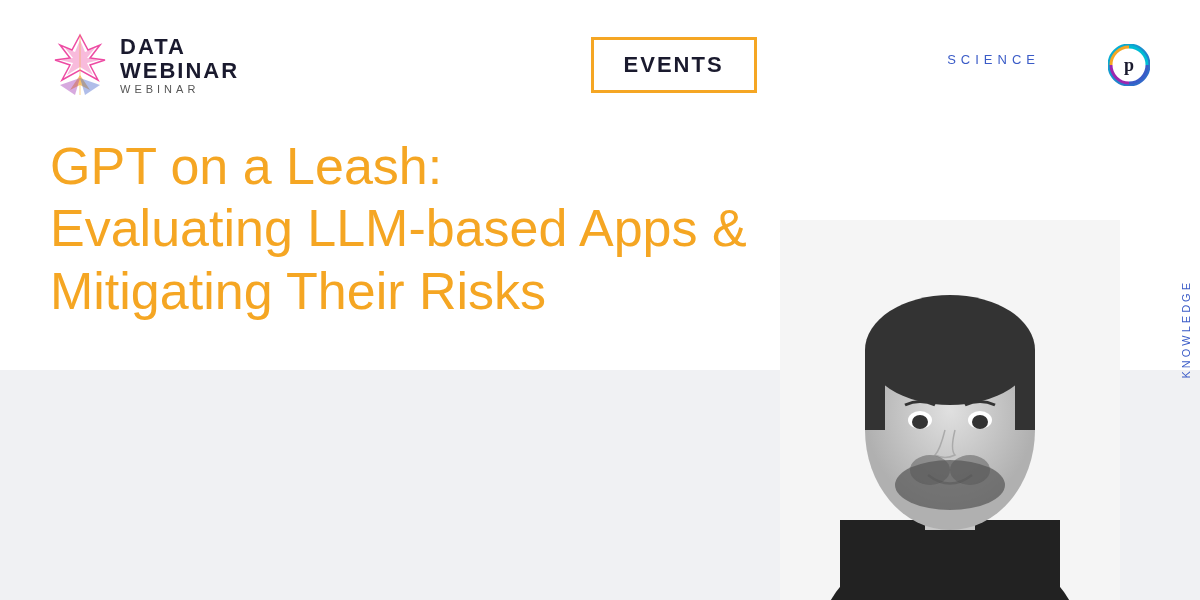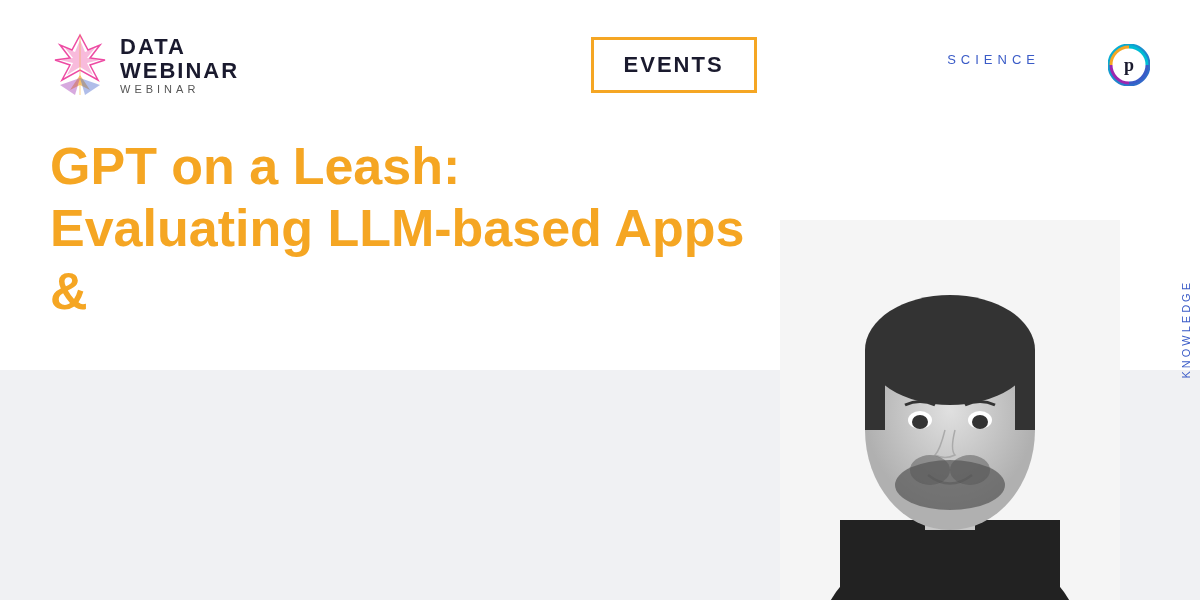--- a/index.html
+++ b/index.html
@@ -133,21 +133,21 @@
     .main-title {
       position: absolute;
       top: 135px;
       left: 50px;
       z-index: 10;
       max-width: 700px;
     }
 
     .main-title h1 {
       font-size: 52px;
-      font-weight: 700;
+      font-weight: 400;
       color: #f5a623;
       line-height: 1.2;
     }
 
     
     .speaker-section {
       position: absolute;
       top: 375px;
       left: 50px;
       z-index: 10;
@@ -345,20 +345,21 @@
   </div>
 
   <div class="science-text" style="position:absolute; top:12px; right:160px; z-index:5; font-size:13px; letter-spacing:5px; color:#3a5bc7; font-weight:400;">
     <span>SCIENCE</span>
   </div>
 
   <div class="main-title">
     <h1>
       <span>GPT on a Leash:</span><br>
       <span>Evaluating LLM-based Apps &amp;</span><br>
+      <span>Mitigating Their Risks</span>
     </h1>
   </div>
 
 
   <div class="speaker-photo">
     
     <svg width="340" height="380" viewBox="0 0 340 380">
       <defs>
         <radialGradient id="faceGrad" cx="50%" cy="40%" r="50%">
           <stop offset="0%" style="stop-color:#e0e0e0"></stop>

